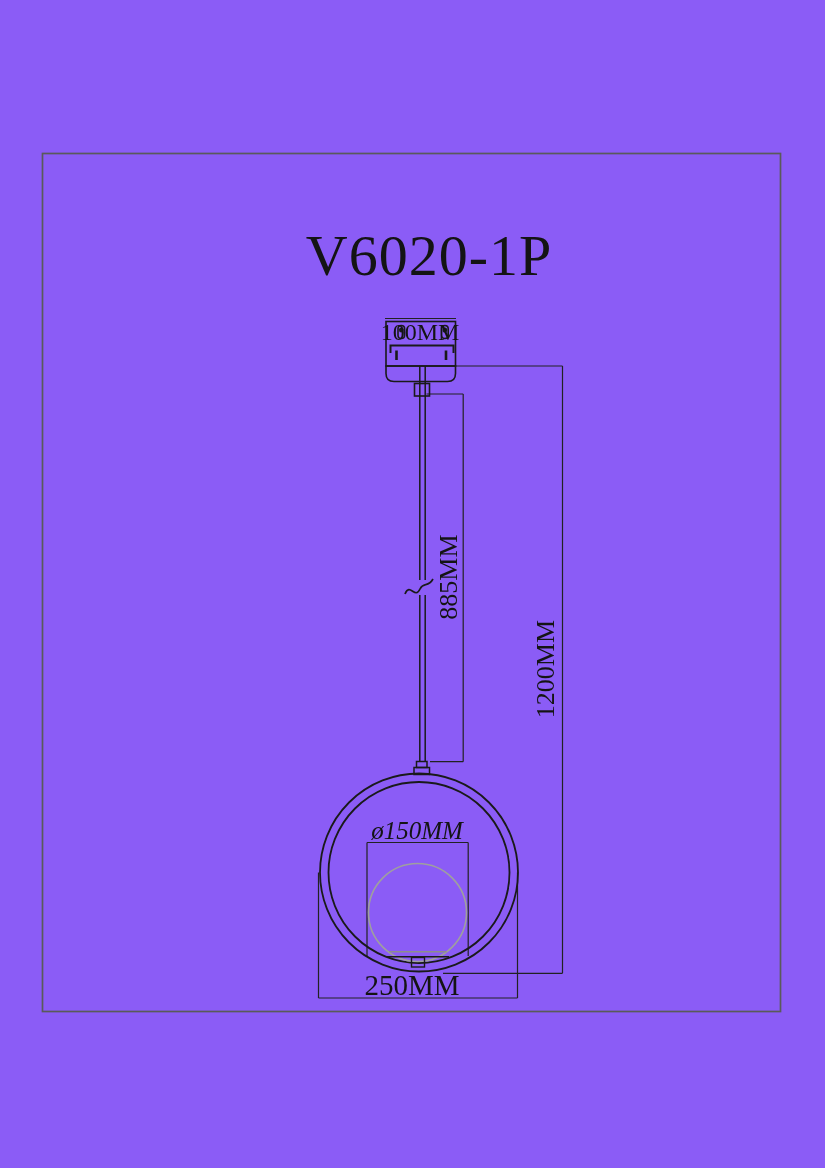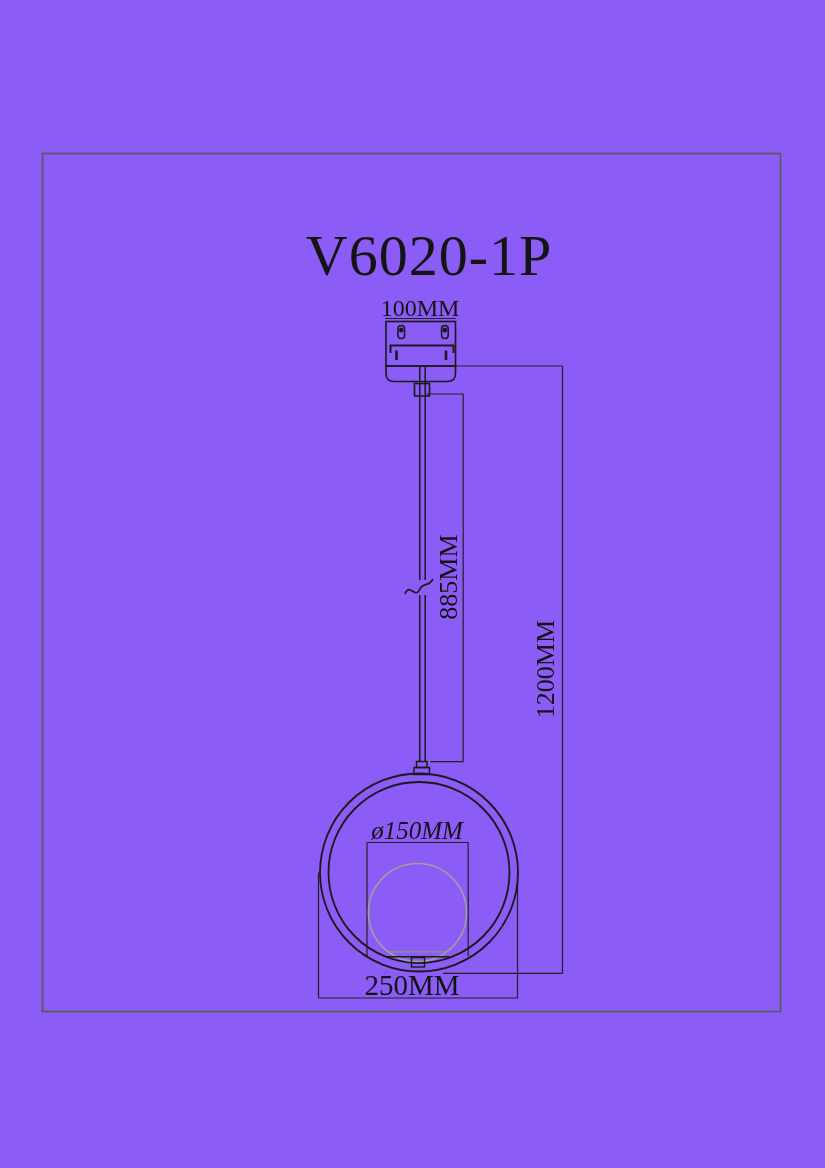--- a/index.html
+++ b/index.html
@@ -14,21 +14,21 @@
   #linework{position:absolute;left:0;top:0;}
   .lbl{
     position:absolute;
     white-space:nowrap;
     color:#141414;
     line-height:1;
     transform:translate(-50%,-50%);
   }
   .lbl.vert{transform:translate(-50%,-50%) rotate(-90deg);}
   .title-lbl{font-size:58px;letter-spacing:1px;}
-  .dim-sm{font-size:24px;}
+  .dim-sm{font-size:24px;margin-top:24px;}
   .dim-md{font-size:25px;font-style:italic;}
   .dim-lg{font-size:29px;}
   .dim-rot{font-size:26px;}
 </style>
 </head>
 <body>
 
 <div id="canvas">
 
   <svg id="linework" width="825" height="1168" viewBox="0 0 825 1168" fill="none" stroke-linecap="butt">

